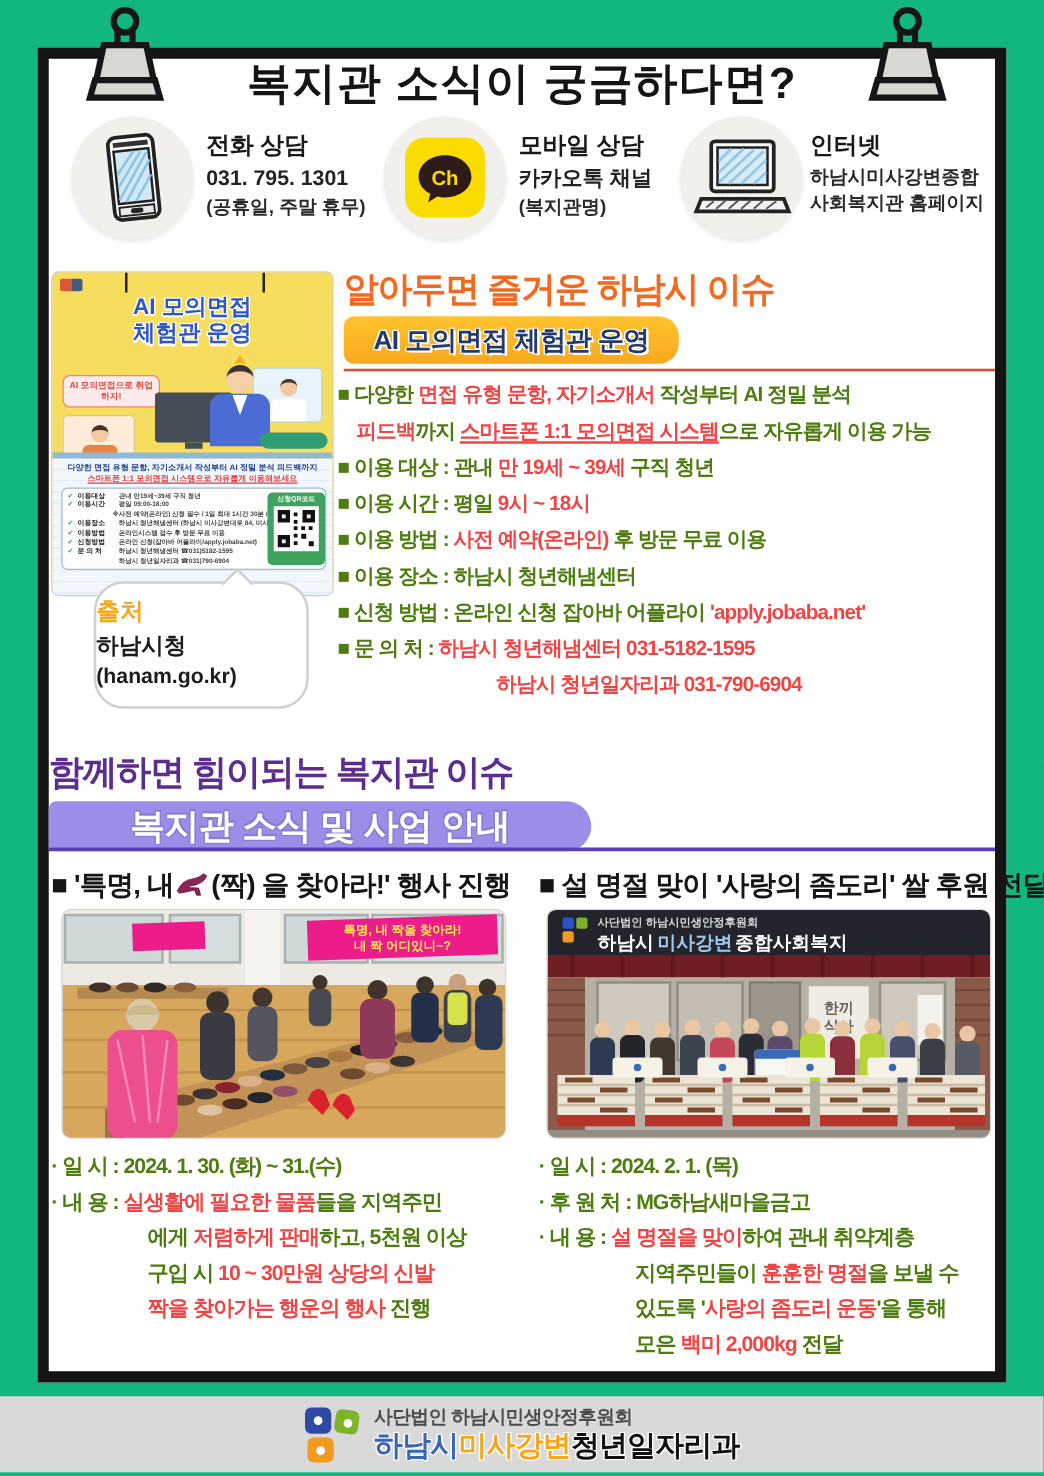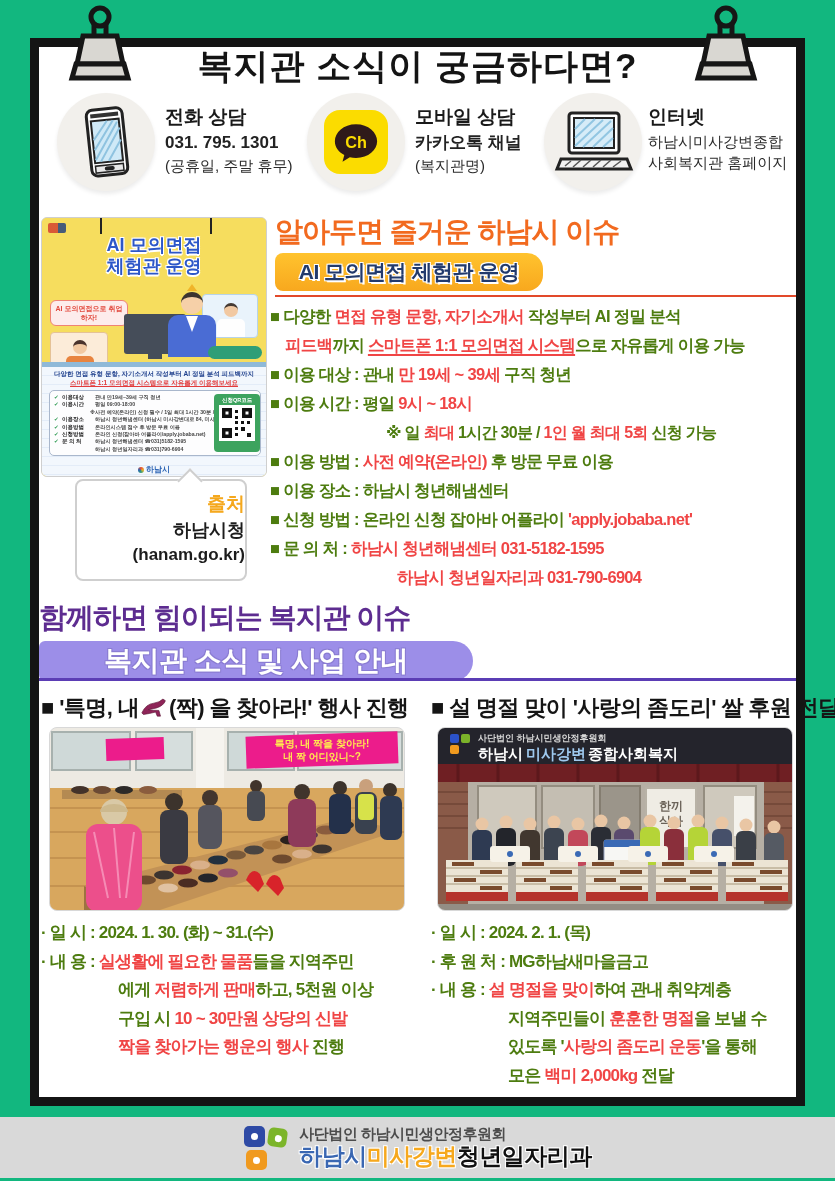--- a/index.html
+++ b/index.html
@@ -9,21 +9,21 @@
   .clip{position:absolute;top:4px;z-index:5;}
   .clip.left{left:68px;} .clip.right{left:694px;}
 
   
   .main-title{position:absolute;left:0;top:-4px;width:100%;text-align:center;font-size:35px;font-weight:900;color:#141414;letter-spacing:1px;}
   .contact{position:absolute;top:46px;height:104px;}
   .c-circle{position:absolute;left:0;top:0;width:98px;height:98px;border-radius:50%;background:#f2f0ec;display:flex;align-items:center;justify-content:center;box-shadow:0 3px 4px rgba(0,0,0,.08);}
   .c-text{position:absolute;left:108px;top:10px;width:170px;line-height:1.45;white-space:nowrap;}
   .c-title{font-size:19px;font-weight:900;color:#191919;}
   .c-l1{font-size:17px;font-weight:700;color:#232323;}
-  .c-l2{font-size:15px;font-weight:400;color:#2a2a2a;}
+  .c-l2{font-size:15px;font-weight:700;color:#2a2a2a;}
   .kakao-sq{width:64px;height:64px;background:#fbdc00;border-radius:16px;display:flex;align-items:center;justify-content:center;}
 
   
   .poster{position:absolute;left:2px;top:170px;width:226px;height:260px;border:1px solid #cfcfcf;border-radius:6px;overflow:hidden;background:#f6dd5e;}
   .p-top{position:absolute;left:0;top:0;width:100%;height:144px;background:#f6dd5e;}
   .p-hang{position:absolute;top:0;width:2px;height:16px;background:#222;}
   .p-stamp{position:absolute;left:6px;top:5px;width:18px;height:10px;background:linear-gradient(90deg,#d4412f 55%,#27447e 55%);border-radius:2px;opacity:.85;}
   .p-title{position:absolute;left:0;top:17px;width:100%;text-align:center;font-size:18px;line-height:21px;font-weight:900;color:#2d57c8;text-shadow:-1px -1px 0 #fff,1px -1px 0 #fff,-1px 1px 0 #fff,1px 1px 0 #fff,0 2px 0 #fff;}
   .p-bubble{position:absolute;left:8px;top:82px;width:78px;padding:3px 2px;background:#fdeceb;border:1px solid #ef8274;border-radius:6px;font-size:7px;line-height:9px;font-weight:700;color:#e2483c;text-align:center;}
   .p-monitor{position:absolute;left:82px;top:96px;width:62px;height:40px;background:#454d59;border-radius:3px;}
@@ -48,21 +48,21 @@
   .p-row .chk{color:#3da35e;font-size:5.5px;width:5px;}
   .p-row .lb{font-size:5.5px;font-weight:900;color:#222;width:30px;flex:0 0 30px;}
   .p-row .vl{font-size:5.2px;color:#444;font-weight:700;}
   .p-qr{position:absolute;right:6px;top:27px;width:46px;height:58px;background:#3da35e;border-radius:4px;text-align:center;padding-top:2px;}
   .p-qr .ql{font-size:5.5px;font-weight:900;color:#fff;line-height:8px;}
   .p-qr .qbox{margin:1px auto 0;width:36px;height:36px;background:#fff;display:flex;align-items:center;justify-content:center;}
   .p-logo{position:absolute;left:0;bottom:3px;width:100%;text-align:center;font-size:8px;font-weight:900;color:#2b63b4;}
   .p-logo .dot{display:inline-block;width:6px;height:6px;border-radius:50%;background:conic-gradient(#e94f35,#f0b429,#2f9e77,#2b63b4,#e94f35);vertical-align:-1px;margin-right:2px;}
 
   
-  .source{position:absolute;left:36px;top:432px;width:172px;height:102px;border:2px solid #cfcfcf;border-radius:8px;background:#fff;text-align:right;padding-top:10px;}
+  .source{position:absolute;left:36px;top:418px;width:172px;height:102px;border:2px solid #cfcfcf;border-radius:24px;background:#fff;text-align:left;padding-top:10px;}
   .source::before{content:"";position:absolute;top:-9px;left:104px;width:16px;height:16px;background:#fff;border-left:2px solid #cfcfcf;border-top:2px solid #cfcfcf;transform:rotate(45deg);}
   .src-label{font-size:19px;font-weight:900;color:#f5a81d;line-height:26px;}
   .src-name{font-size:18px;font-weight:900;color:#1c1c1c;line-height:26px;}
   .src-url{font-size:17px;font-weight:900;color:#1c1c1c;line-height:24px;}
 
   
   .h1-orange{position:absolute;left:236px;top:166px;font-size:28px;font-weight:900;color:#f26a1f;letter-spacing:-1px;white-space:nowrap;}
   .pill{position:absolute;left:236px;top:206px;width:268px;height:38px;background:linear-gradient(180deg,#ffc32e,#f8a81e);border-radius:8px 16px 16px 8px;display:flex;align-items:center;justify-content:center;}
   .pill span{font-size:21px;font-weight:900;color:#223a6c;letter-spacing:-0.5px;text-shadow:-1px -1px 0 #fff,1px -1px 0 #fff,-1px 1px 0 #fff,1px 1px 0 #fff,2px 2px 0 #fff;}
   .redline{position:absolute;left:236px;top:248px;width:521px;height:2px;background:#e2492a;}
@@ -273,21 +273,20 @@
     <div class="h1-orange">알아두면 즐거운 하남시 이슈</div>
     <div class="pill">
         <span>AI 모의면접 체험관 운영</span>
       </div>
     <div class="redline"></div>
     <div class="bullets">
       <div class="bl"><span class="sg-k">■ 다양한 </span><span class="sg-r">면접 유형 문항, 자기소개서 </span><span class="sg-k">작성부터 AI 정밀 분석</span></div>
       <div class="bl ind-sub"><span class="sg-r">피드백</span><span class="sg-k">까지 </span><span class="sg-ru">스마트폰 1:1 모의면접 시스템</span><span class="sg-k">으로 자유롭게 이용 가능</span></div>
       <div class="bl"><span class="sg-k">■ 이용 대상 : 관내 </span><span class="sg-r">만 19세 ~ 39세</span><span class="sg-k"> 구직 청년</span></div>
       <div class="bl"><span class="sg-k">■ 이용 시간 : 평일 </span><span class="sg-r">9시 ~ 18시</span></div>
-      <div class="bl ind-note"><span class="sg-k">※ 일 </span><span class="sg-r">최대</span><span class="sg-k"> 1시간 30분 / </span><span class="sg-r">1인 월 최대 5회</span><span class="sg-k"> 신청 가능</span></div>
       <div class="bl"><span class="sg-k">■ 이용 방법 : </span><span class="sg-r">사전 예약(온라인)</span><span class="sg-k"> 후 방문 무료 이용</span></div>
       <div class="bl"><span class="sg-k">■ 이용 장소 : 하남시 청년해냄센터</span></div>
       <div class="bl"><span class="sg-k">■ 신청 방법 : 온라인 신청 잡아바 어플라이 </span><span class="sg-r">'apply.jobaba.net'</span></div>
       <div class="bl"><span class="sg-k">■ 문 의 처 : </span><span class="sg-r">하남시 청년해냄센터 031-5182-1595</span></div>
       <div class="bl ind-contact"><span class="sg-r">하남시 청년일자리과 031-790-6904</span></div>
     </div>
 
     <div class="h2-purple">함께하면 힘이되는 복지관 이슈</div>
     <div class="banner">
         <span>복지관 소식 및 사업 안내</span>

